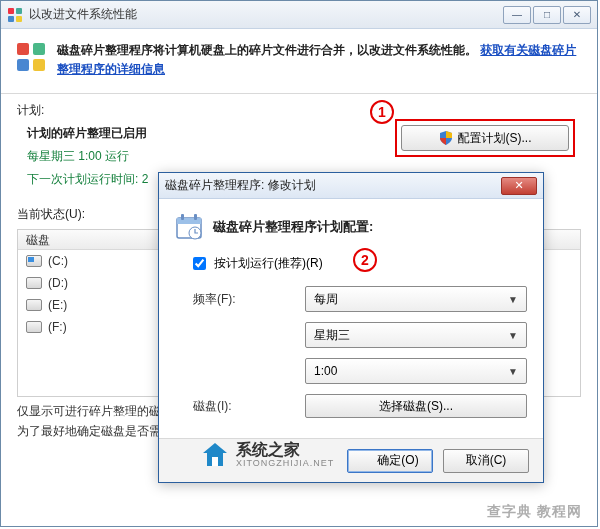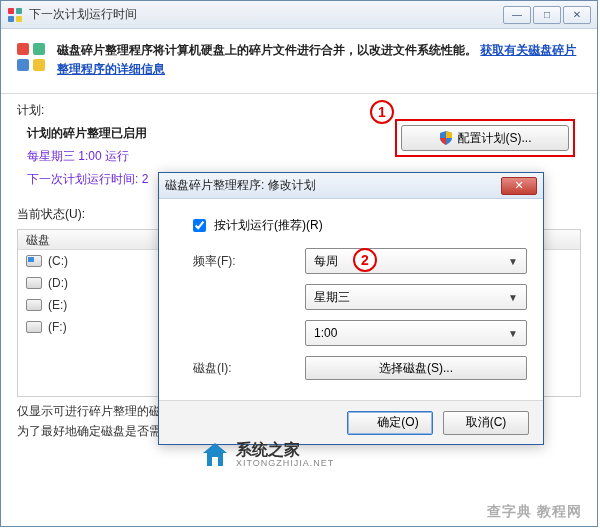--- a/index.html
+++ b/index.html
@@ -14,21 +14,21 @@
 
 .header-area { padding: 12px 14px 14px 14px; display: flex; gap: 10px; border-bottom: 1px solid #d9d9d9; font-weight: bold; }
 .header-icon { width: 32px; height: 32px; flex: none; }
 .header-text { font-size: 12px; color: #222; line-height: 1.6; }
 .link { color: #1a4fc2; text-decoration: underline; cursor: pointer; }
 
 .section { padding: 8px 16px 0 16px; }
 .section-label { color: #222; margin-bottom: 6px; }
 .sched-box { padding-left: 10px; }
 .sched-box .bold { color: #222; font-weight: bold; margin-bottom: 6px; }
-.sched-box .line { color: #6d28d9; margin-bottom: 6px; font-size: 12px; }
+.sched-box .line { color: #15803d; margin-bottom: 6px; font-size: 12px; }
 
 .config-row { position: absolute; right: 22px; top: 118px; }
 .red-box { border: 2px solid #e30000; padding: 4px; }
 .config-btn { width: 168px; height: 26px; border: 1px solid #8a8a8a; border-radius: 3px; background: linear-gradient(#fdfdfd,#e6e6e6); display: flex; align-items: center; justify-content: center; gap: 5px; cursor: pointer; font-size: 12px; }
 .shield { width: 14px; height: 14px; }
 
 .annot { position: absolute; width: 24px; height: 24px; border: 2px solid #e30000; border-radius: 50%; color: #e30000; font-weight: bold; display: flex; align-items: center; justify-content: center; font-size: 14px; background: #fff; }
 .annot1 { top: 100px; left: 370px; }
 .annot2 { top: 248px; left: 353px; }
 
@@ -78,21 +78,21 @@
 
   <div class="titlebar">
     <span class="icon">
       <svg viewBox="0 0 16 16">
           <rect x="1" y="1" width="6" height="6" fill="#e34" rx="1"></rect>
           <rect x="9" y="1" width="6" height="6" fill="#4a9" rx="1"></rect>
           <rect x="1" y="9" width="6" height="6" fill="#48c" rx="1"></rect>
           <rect x="9" y="9" width="6" height="6" fill="#ec3" rx="1"></rect>
         </svg>
     </span>
-    <span class="title">下一次计划运行时间</span>
+    <span class="title">以改进文件系统性能</span>
     <div class="win-ctrls">
       <div class="win-btn">—</div>
       <div class="win-btn">□</div>
       <div class="win-btn">✕</div>
     </div>
   </div>
 
   <div class="header-area">
     <span class="header-icon">
       <svg viewBox="0 0 32 32">
@@ -161,20 +161,33 @@
 </div>
 
 <div class="annot annot1">1</div>
 
 <div class="modal">
   <div class="modal-title">
     <span class="t">磁盘碎片整理程序: 修改计划</span>
     <div class="close-btn">✕</div>
   </div>
   <div class="modal-body">
+    <div class="modal-head-row">
+      <span class="cal-icon">
+        <svg viewBox="0 0 28 28">
+            <rect x="2" y="5" width="24" height="20" rx="2" fill="#fff" stroke="#6a8fc4" stroke-width="1.5"></rect>
+            <rect x="2" y="5" width="24" height="6" fill="#9cc0e8"></rect>
+            <rect x="6" y="1" width="3" height="6" rx="1" fill="#6a8fc4"></rect>
+            <rect x="19" y="1" width="3" height="6" rx="1" fill="#6a8fc4"></rect>
+            <circle cx="20" cy="20" r="6" fill="#fff" stroke="#6a8fc4"></circle>
+            <path d="M20 16 v4 h3" stroke="#6a8fc4" fill="none" stroke-width="1.2"></path>
+          </svg>
+      </span>
+      <span class="modal-head-text">磁盘碎片整理程序计划配置:</span>
+    </div>
 
     <div class="chk-row">
       <input type="checkbox" class="chk" checked="" style="">
       <span>按计划运行(推荐)(R)</span>
     </div>
 
     <div class="form-row">
       <span class="lbl">频率(F):</span>
       <div class="combo">
         <span>每周</span>

